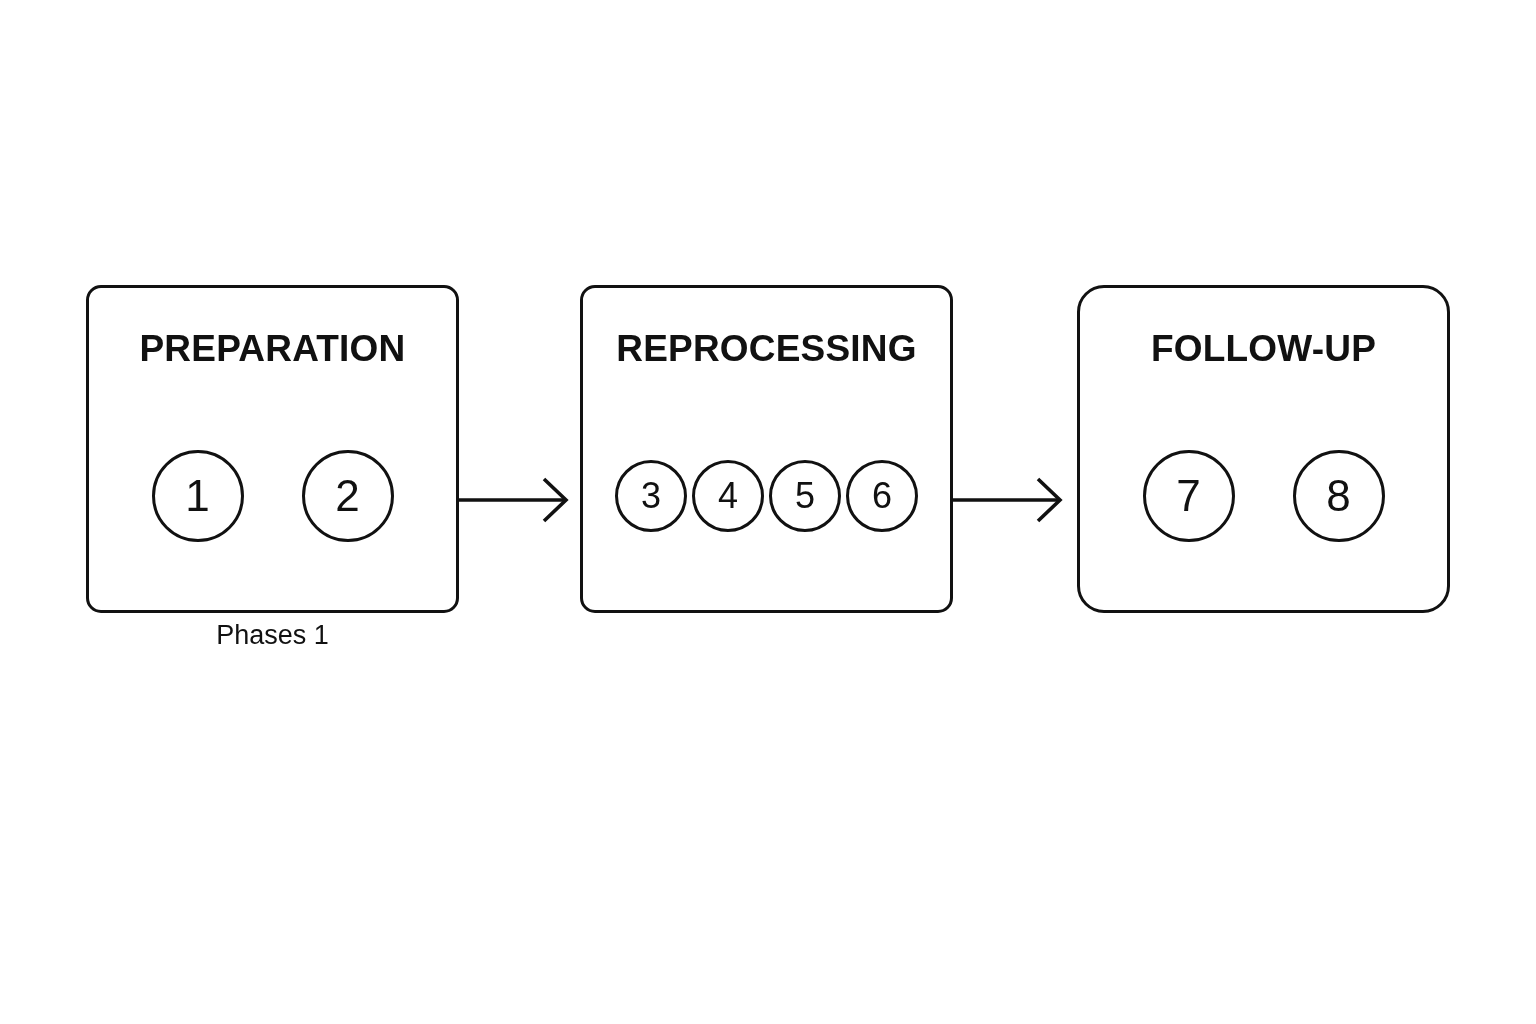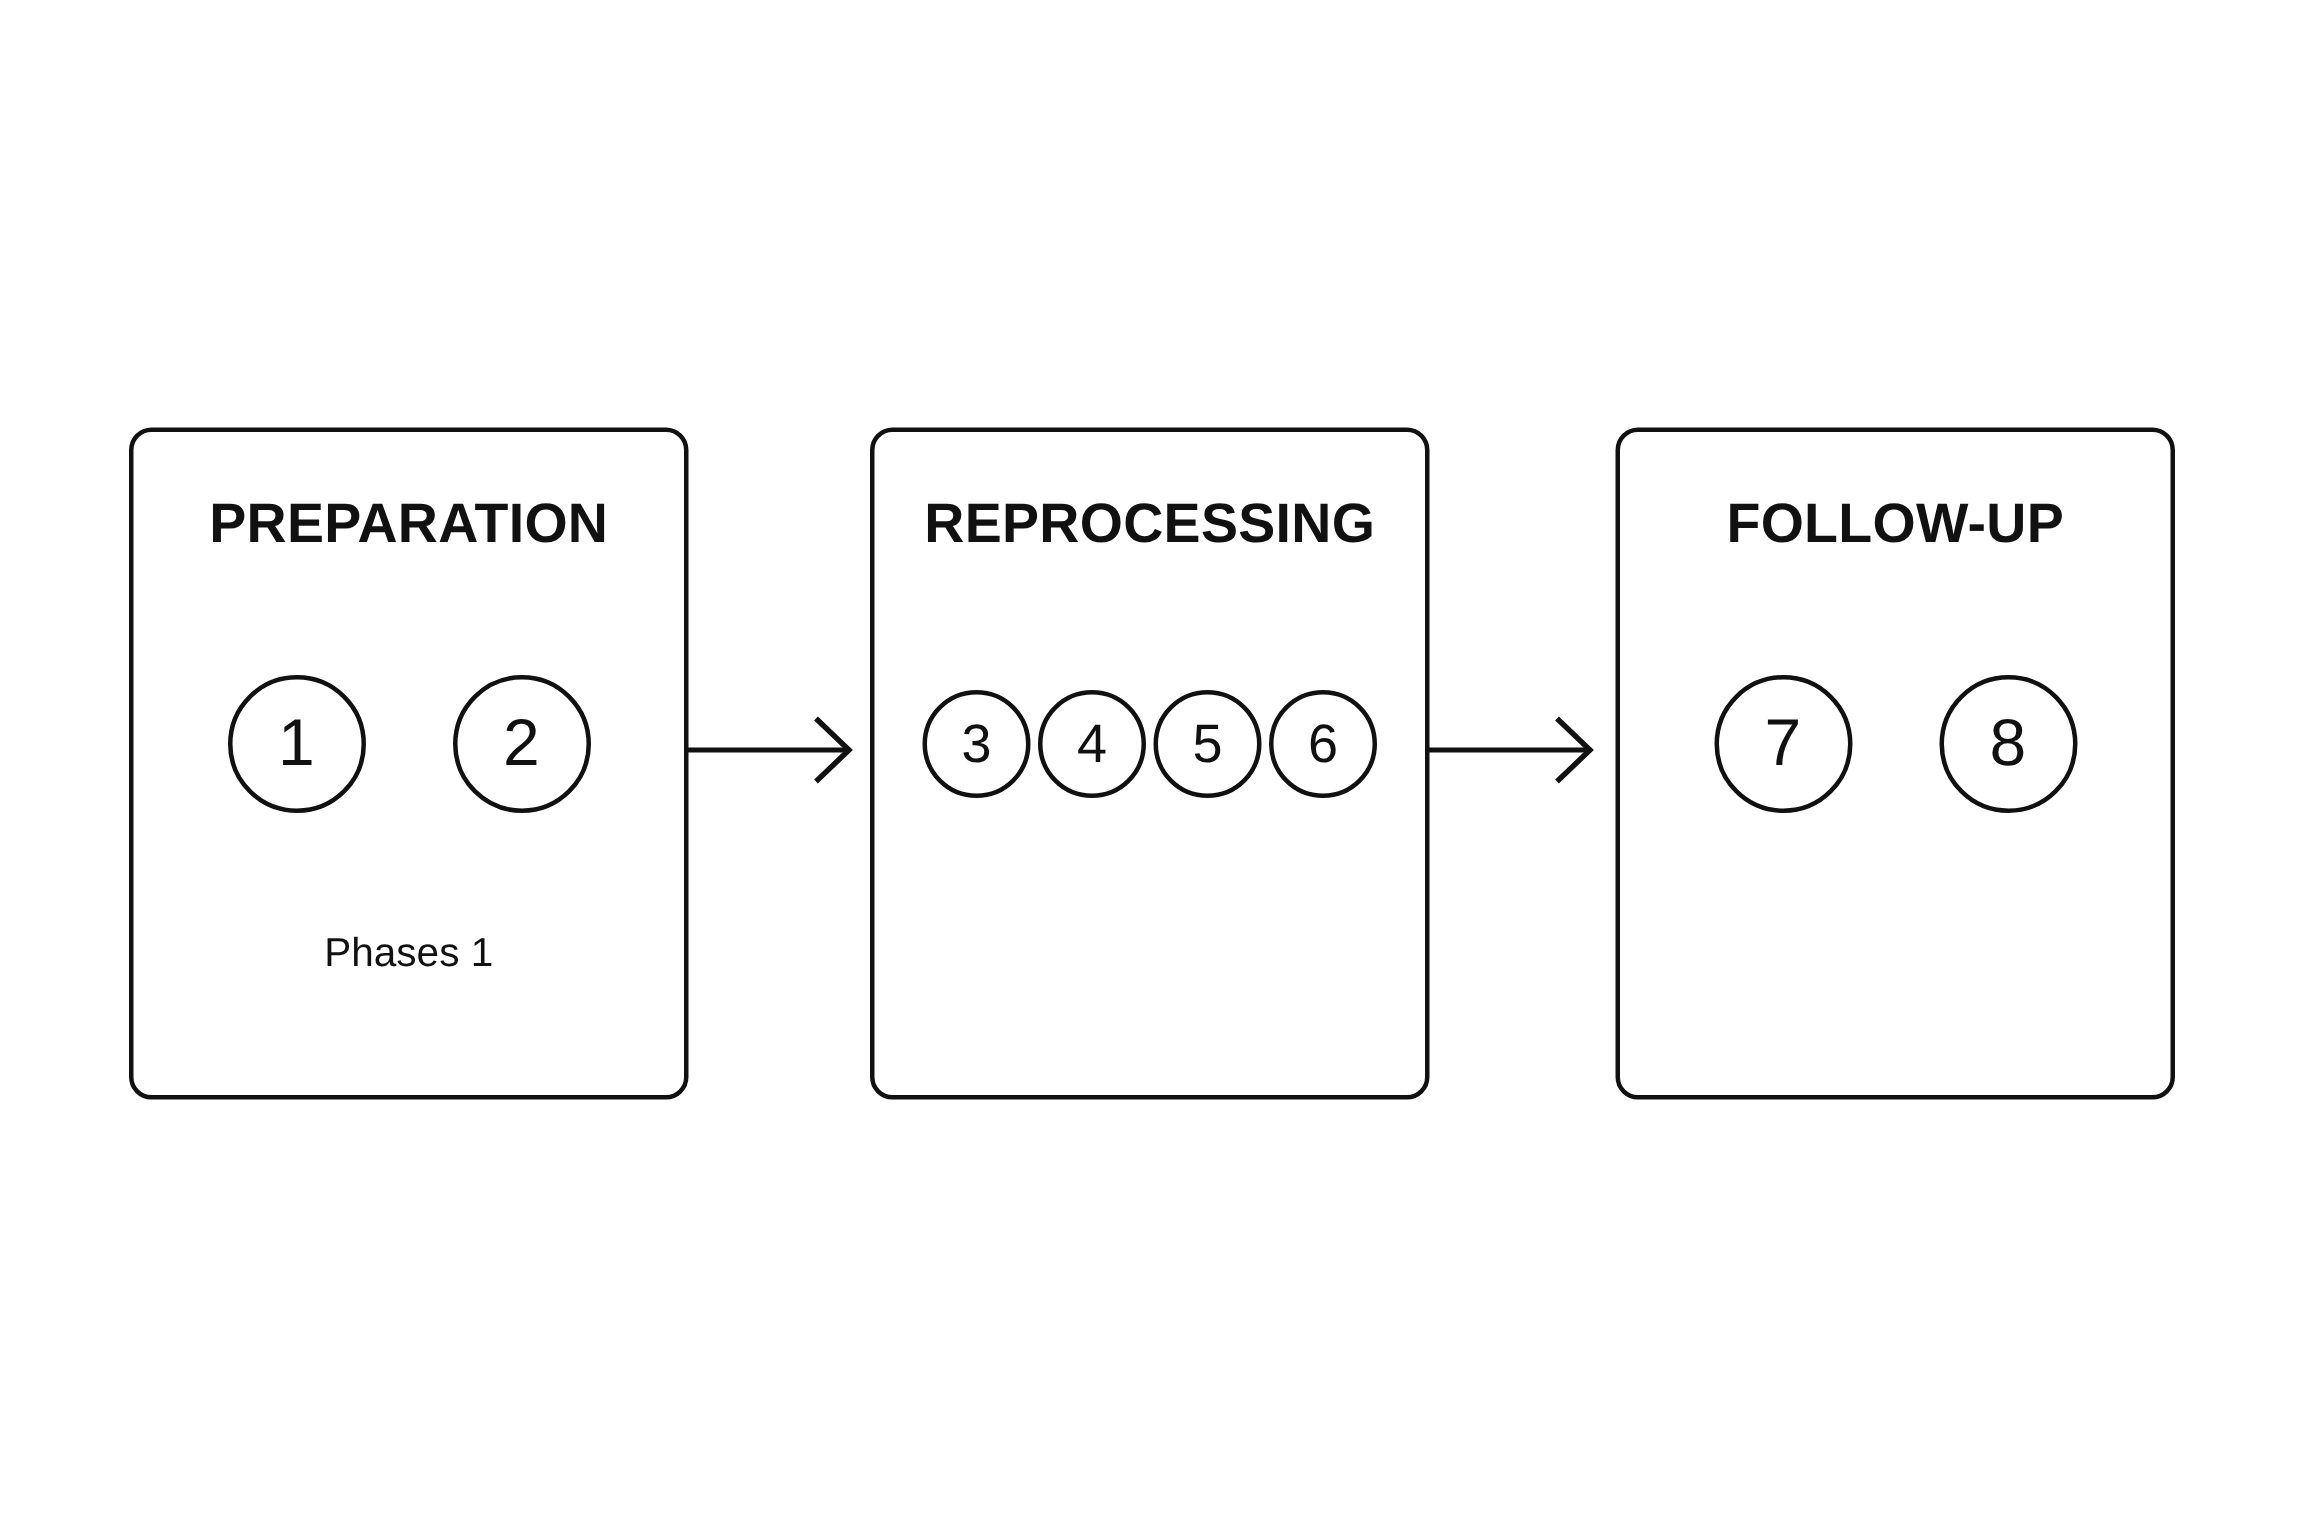--- a/index.html
+++ b/index.html
@@ -18,29 +18,29 @@
     width: 1536px;
     height: 1024px;
     background: #ffffff;
   }
 
   
   .phase-box {
     position: absolute;
     box-sizing: border-box;
     width: 373px;
-    height: 448px;
+    height: 328px;
     top: 285px;
     border: 3px solid #111111;
     border-radius: 15px;
     background: #ffffff;
   }
   #box-preparation { left: 86px; }
   #box-reprocessing { left: 580px; }
-  #box-followup { left: 1077px; }
+  #box-followup { left: 1077px; border-radius: 27px; }
 
   .box-title {
     position: absolute;
     left: 0;
     right: 0;
     top: 40px;
     text-align: center;
     font-size: 37px;
     font-weight: bold;
     letter-spacing: 0.2px;

